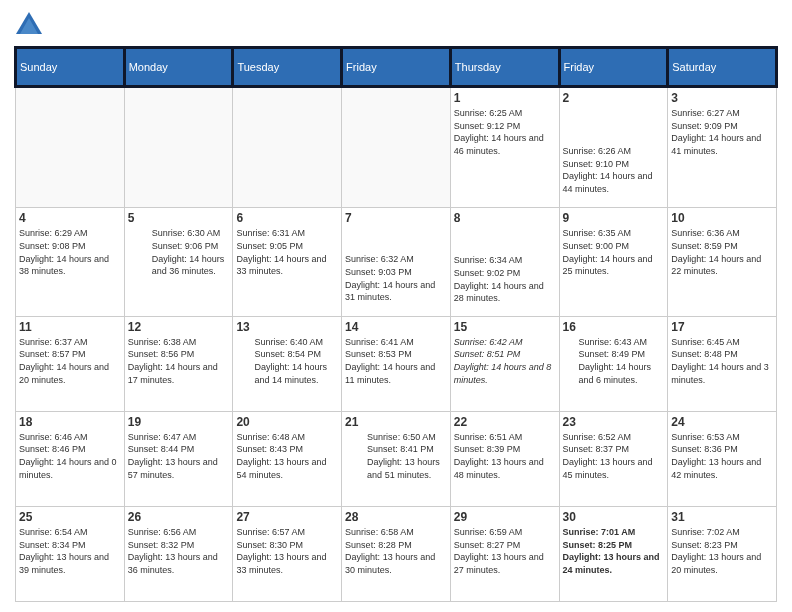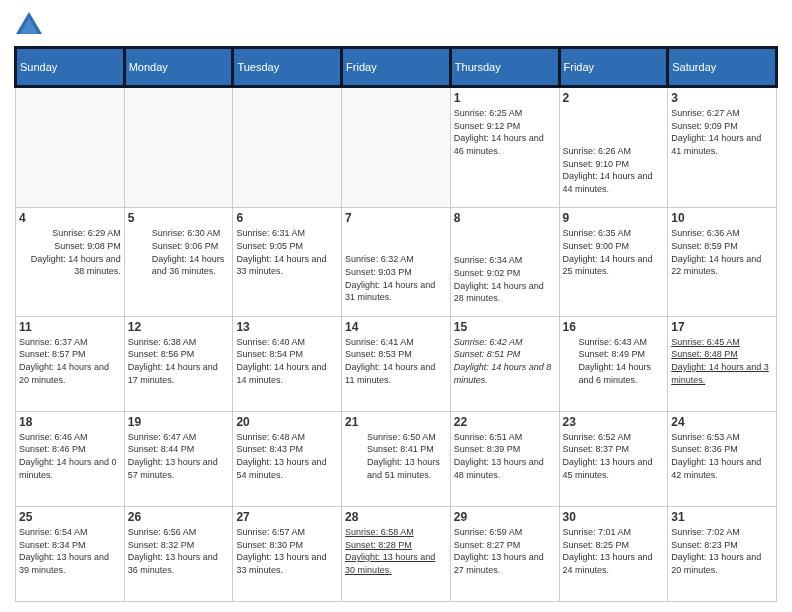--- a/index.html
+++ b/index.html
@@ -151,21 +151,21 @@
           <td>
             <span class="day-number">3</span>
             <div class="day-info" style="white-space: pre-line;">Sunrise: 6:27 AM
 Sunset: 9:09 PM
 Daylight: 14 hours and 41 minutes.</div>
           </td>
         </tr>
         <tr>
           <td>
             <span class="day-number">4</span>
-            <div class="day-info" style="white-space: pre-line; text-align: right;">Sunrise: 6:29 AM
+            <div class="day-info" style="white-space: pre-line;">Sunrise: 6:29 AM
 Sunset: 9:08 PM
 Daylight: 14 hours and 38 minutes.</div>
           </td>
           <td>
             <span class="day-number">5</span>
             <div class="day-info" style="white-space: pre-line; margin-left: 24px;">Sunrise: 6:30 AM
 Sunset: 9:06 PM
 Daylight: 14 hours and 36 minutes.</div>
           </td>
           <td>
@@ -207,21 +207,21 @@
 Daylight: 14 hours and 20 minutes.</div>
           </td>
           <td>
             <span class="day-number">12</span>
             <div class="day-info" style="white-space: pre-line;">Sunrise: 6:38 AM
 Sunset: 8:56 PM
 Daylight: 14 hours and 17 minutes.</div>
           </td>
           <td>
             <span class="day-number">13</span>
-            <div class="day-info" style="white-space: pre-line;">Sunrise: 6:40 AM
+            <div class="day-info" style="white-space: pre-line; margin-left: 18px;">Sunrise: 6:40 AM
 Sunset: 8:54 PM
 Daylight: 14 hours and 14 minutes.</div>
           </td>
           <td>
             <span class="day-number">14</span>
             <div class="day-info" style="white-space: pre-line;">Sunrise: 6:41 AM
 Sunset: 8:53 PM
 Daylight: 14 hours and 11 minutes.</div>
           </td>
           <td>
@@ -231,21 +231,21 @@
 Daylight: 14 hours and 8 minutes.</div>
           </td>
           <td>
             <span class="day-number">16</span>
             <div class="day-info" style="white-space: pre-line; margin-left: 16px;">Sunrise: 6:43 AM
 Sunset: 8:49 PM
 Daylight: 14 hours and 6 minutes.</div>
           </td>
           <td>
             <span class="day-number">17</span>
-            <div class="day-info" style="white-space: pre-line; text-decoration: underline;">Sunrise: 6:45 AM
+            <div class="day-info" style="white-space: pre-line;">Sunrise: 6:45 AM
 Sunset: 8:48 PM
 Daylight: 14 hours and 3 minutes.</div>
           </td>
         </tr>
         <tr>
           <td>
             <span class="day-number">18</span>
             <div class="day-info" style="white-space: pre-line;">Sunrise: 6:46 AM
 Sunset: 8:46 PM
 Daylight: 14 hours and 0 minutes.</div>
@@ -301,33 +301,33 @@
 Daylight: 13 hours and 36 minutes.</div>
           </td>
           <td>
             <span class="day-number">27</span>
             <div class="day-info" style="white-space: pre-line;">Sunrise: 6:57 AM
 Sunset: 8:30 PM
 Daylight: 13 hours and 33 minutes.</div>
           </td>
           <td>
             <span class="day-number">28</span>
-            <div class="day-info" style="white-space: pre-line; text-decoration: underline;">Sunrise: 6:58 AM
+            <div class="day-info" style="white-space: pre-line;">Sunrise: 6:58 AM
 Sunset: 8:28 PM
 Daylight: 13 hours and 30 minutes.</div>
           </td>
           <td>
             <span class="day-number">29</span>
             <div class="day-info" style="white-space: pre-line;">Sunrise: 6:59 AM
 Sunset: 8:27 PM
 Daylight: 13 hours and 27 minutes.</div>
           </td>
           <td>
             <span class="day-number">30</span>
-            <div class="day-info" style="white-space: pre-line;">Sunrise: 7:01 AM
+            <div class="day-info" style="white-space: pre-line; font-weight: bold;">Sunrise: 7:01 AM
 Sunset: 8:25 PM
 Daylight: 13 hours and 24 minutes.</div>
           </td>
           <td>
             <span class="day-number">31</span>
             <div class="day-info" style="white-space: pre-line;">Sunrise: 7:02 AM
 Sunset: 8:23 PM
 Daylight: 13 hours and 20 minutes.</div>
           </td>
         </tr>

